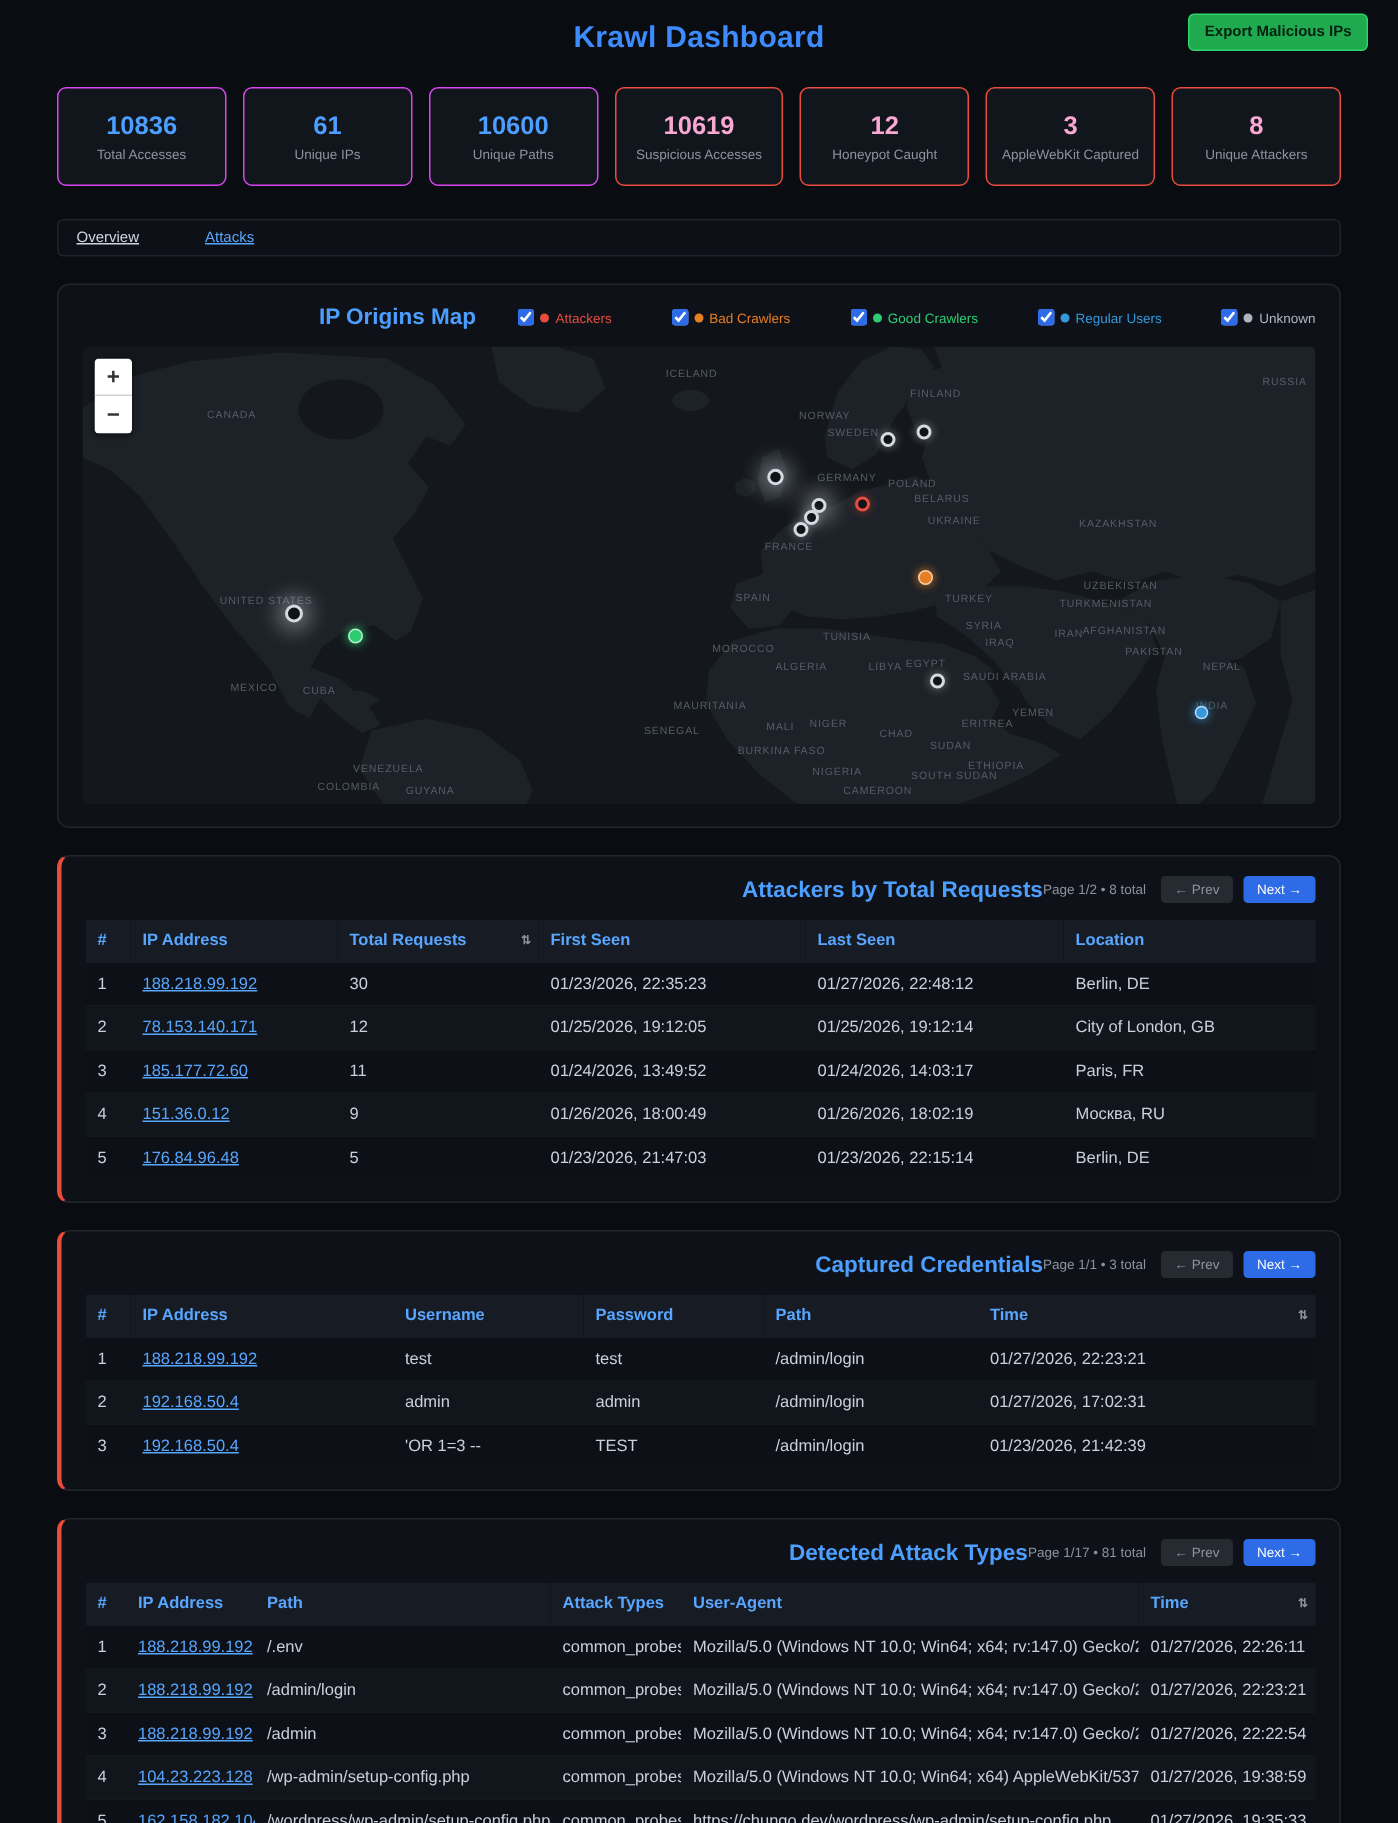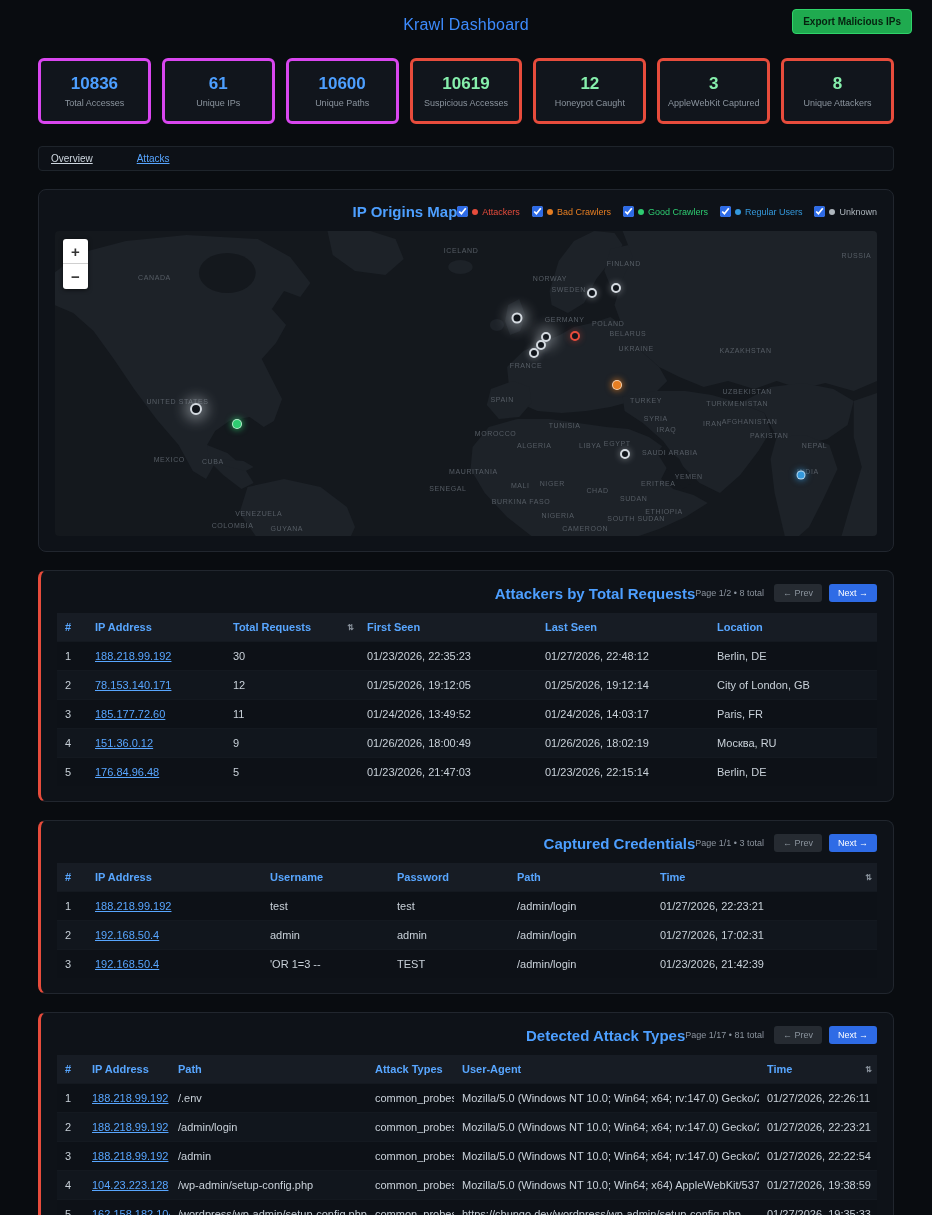--- a/index.html
+++ b/index.html
@@ -7,38 +7,38 @@
   body {
     background:#090c10;
     color:#c9d1d9;
     font-family:"Liberation Sans", sans-serif;
     -webkit-font-smoothing:antialiased;
   }
   .page { width:932px; padding:6px 38px 16px; }
 
   
   .topbar { position:relative; height:38px; display:flex; align-items:center; justify-content:center; }
-  .page-title { color:#3d8bfd; font-size:16px; font-weight:normal; letter-spacing:.2px; }
+  .page-title { color:#3d8bfd; font-size:20px; font-weight:bold; letter-spacing:.2px; }
   .export-btn {
     position:absolute; right:-18px; top:3px;
     background:#1faa4f; color:#06210f; border:1px solid #2fd46a;
     font-family:inherit; font-size:10px; font-weight:bold;
     padding:6px 10px; border-radius:4px; cursor:pointer;
   }
 
   
   .stats { display:flex; gap:11px; margin-top:14px; }
   .stat-card {
     flex:1; height:66px; background:#11151c;
-    border:3px solid #d946ef; border-radius:6px;
+    border:1px solid #d946ef; border-radius:6px;
     display:flex; flex-direction:column; align-items:center; justify-content:center; gap:4px;
   }
   .stat-card.alert { border-color:#e74c3c; }
   .stat-value { color:#4d9fff; font-size:17px; font-weight:bold; }
-  .stat-card.alert .stat-value { color:#86efac; }
+  .stat-card.alert .stat-value { color:#f9a8d4; }
   .stat-label { color:#8b949e; font-size:9px; }
 
   
   .tabs {
     margin-top:22px; background:#0d1117; border:1px solid #1e242b; border-radius:4px;
     padding:6px 12px; display:flex; gap:44px;
   }
   .tab { font-size:10px; text-decoration:underline; color:#58a6ff; }
   .tab.active { color:#cdd6df; }
 
@@ -46,21 +46,21 @@
   .panel {
     margin-top:18px; background:#0e1218; border:1px solid #21262e;
     border-radius:8px; padding:13px 16px 15px;
   }
   .panel.red-edge { border-left:3px solid #e74c3c; }
   .panel-head { display:flex; align-items:center; justify-content:flex-end; margin-bottom:11px; }
   .panel-title { color:#4d9fff; font-size:15px; font-weight:bold; }
 
   
   .legend { display:flex; align-items:center; gap:12px; }
-  .legend-item { display:flex; align-items:center; gap:4px; cursor:pointer; }
+  .legend-item { display:flex; align-items:center; gap:4px; cursor:pointer;margin-left:28px; }
   .legend-item input { width:11px; height:11px; accent-color:#2e6be6; }
   .legend-dot { width:6px; height:6px; border-radius:50%; display:inline-block; }
   .legend-text { font-size:9px; }
 
   
   .map {
     position:relative; height:305px; background:#14181d;
     border-radius:4px; overflow:hidden; cursor:grab;
   }
   .map svg { position:absolute; inset:0; width:100%; height:100%; }

